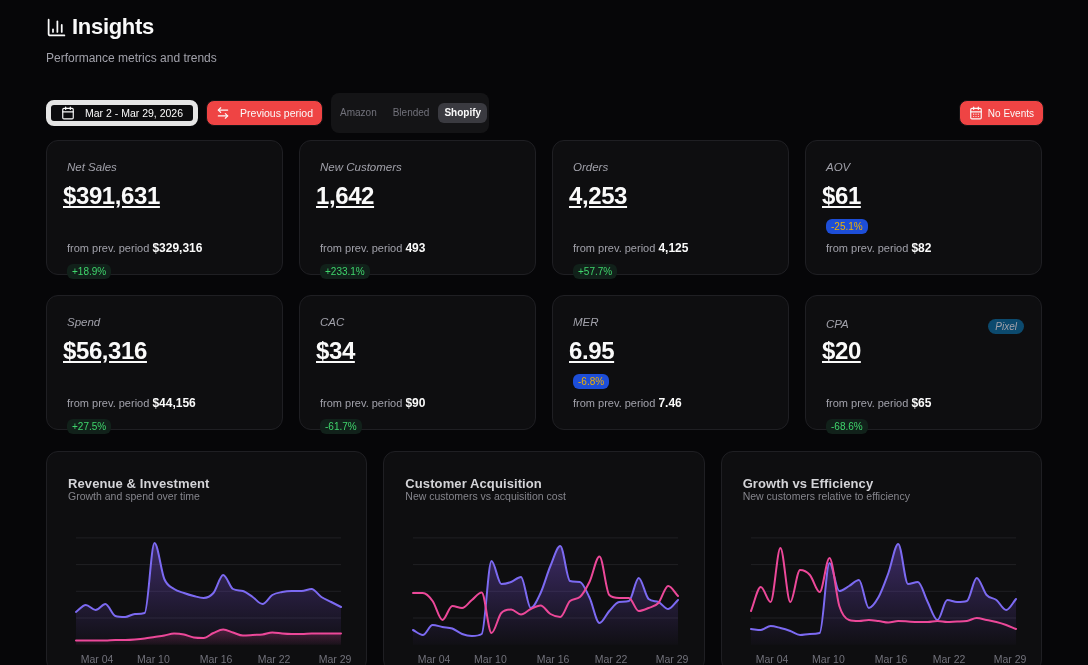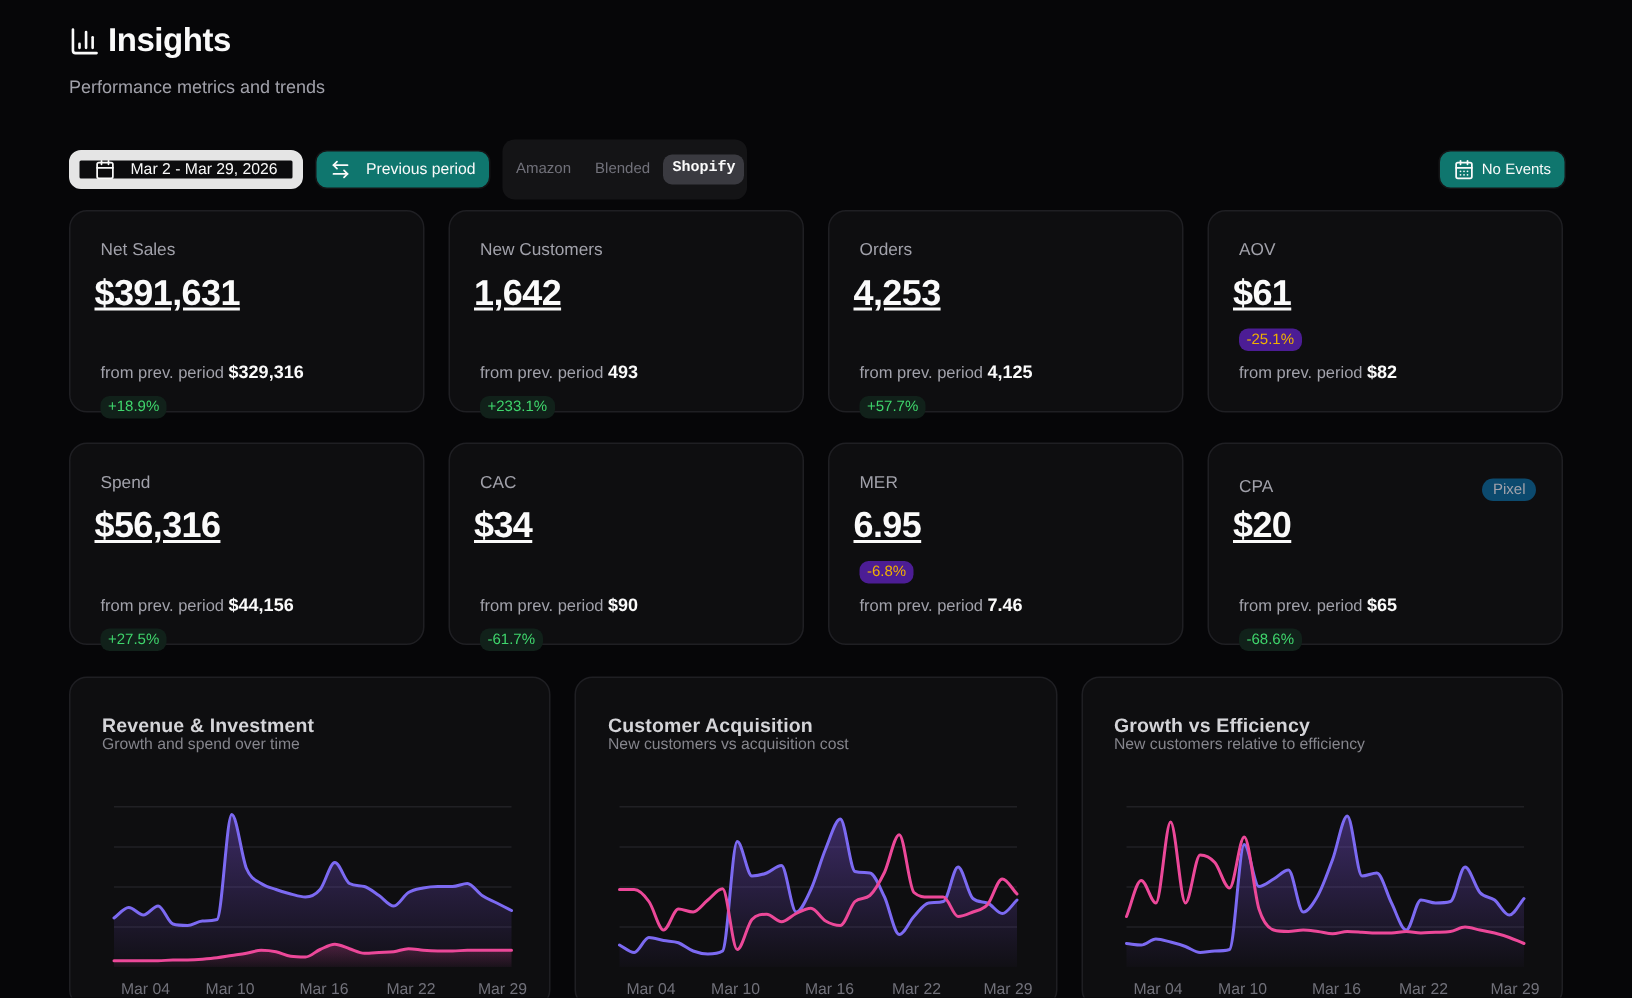--- a/index.html
+++ b/index.html
@@ -4,44 +4,44 @@
 <style>
 * { margin:0; padding:0; box-sizing:border-box; }
 html,body { width:1088px; height:665px; overflow:hidden; background:#060608; color:#fafafa;
   font-family:"Liberation Sans", sans-serif; }
 .wrap { position:relative; width:996px; margin:0 auto; height:665px; }
 .h1row { position:absolute; top:14px; left:0; display:flex; align-items:center; gap:5px; }
 .h1row h1 { font-size:22px; font-weight:700; letter-spacing:-0.3px; }
 .subtitle { position:absolute; top:51px; left:0; font-size:12px; color:#a1a1aa; }
 .controls { position:absolute; top:93px; left:0; right:0; display:flex; align-items:center; gap:8px; }
 .btn { display:inline-flex; align-items:center; height:26px; padding:0 9px;
-  border-radius:8px; font-size:10.5px; color:#fafafa; background:#0f766e; border:1px solid #141416; }
+  border-radius:8px; font-size:10.5px; color:#fafafa; background:#ef4444; border:1px solid #141416; }
 .btn svg { margin-right:10px; }
-.btn.date { background:#0c0c0e; border:7px solid #e5e5e5; padding:0 10px; }
+.btn.date { background:#0c0c0e; border:5px solid #e5e5e5; padding:0 10px; }
 .seg { display:inline-flex; align-items:center; background:#141416; border-radius:8px; padding:3px 2px; height:40px; }
 .seg span { font-size:10px; color:#71717a; line-height:20px; }
 .seg .s1 { padding:0 7px; }
 .seg .s2 { padding:0 9px; }
-.seg .on { padding:0 6px; background:#3a3a40; color:#fafafa; border-radius:6px; font-weight:700;font-family:Liberation Mono, monospace; }
+.seg .on { padding:0 6px; background:#3a3a40; color:#fafafa; border-radius:6px; font-weight:700; }
 .noev { margin-left:auto; margin-right:-2px; padding:0 9px; font-size:10px; }
 .noev svg { margin-right:5px; }
 .grid4 { position:absolute; left:0; right:0; display:grid; grid-template-columns:repeat(4,1fr); gap:16px; }
 .g1 { top:140px; }
 .g2 { top:295px; }
 .grid3 { position:absolute; left:0; right:0; top:451px; display:grid; grid-template-columns:repeat(3,1fr); gap:16px; }
 .card { background:#0e0e10; border:1px solid #1f1f23; border-radius:12px; }
 .metric { height:135px; padding:20px 20px 0 20px; position:relative; }
-.mtop { display:flex; align-items:flex-end; justify-content:space-between; }
+.mtop { display:flex; align-items:center; justify-content:space-between;font-style:italic; }
 .mtitle { font-size:11.5px; color:#a1a1aa; }
 .pixel { font-size:10px; color:#a1a1aa; background:#0c4a6e; border-radius:999px; padding:2px 7px; position:relative; top:3px; right:-3px; }
 .mval { position:absolute; top:40.5px; left:16px; font-size:24px; font-weight:700; letter-spacing:-0.4px;text-decoration:underline; }
 .brow { position:absolute; top:75px; left:20px; }
 .badge { display:inline-block; font-size:10px; line-height:11px; padding:2px 5px; border-radius:6px; }
 .badge.g { color:#3fd56c; background:#11211a;margin-top:48px; }
-.badge.a { color:#f0b100; background:#4c1d95; }
+.badge.a { color:#f0b100; background:#1d4ed8; }
 .mfoot { position:absolute; top:100px; left:20px; font-size:11px; color:#a1a1aa; }
 .mfoot b { color:#fafafa; font-weight:700; font-size:12px; }
 .chart { height:221px; padding:0; overflow:hidden; position:relative; }
 .ctitle { position:absolute; top:24px; left:21px; font-size:13px; font-weight:700; color:#d4d4d8; letter-spacing:0.1px; }
 .csub { position:absolute; top:38px; left:21px; font-size:10.5px; color:#85858c; }
 .cplot { position:absolute; left:0; top:0; }
 .axlbl { font-size:10.5px; fill:#71717a; font-family:"Liberation Sans",sans-serif; }
 svg { display:block; }
 </style>
 </head>

